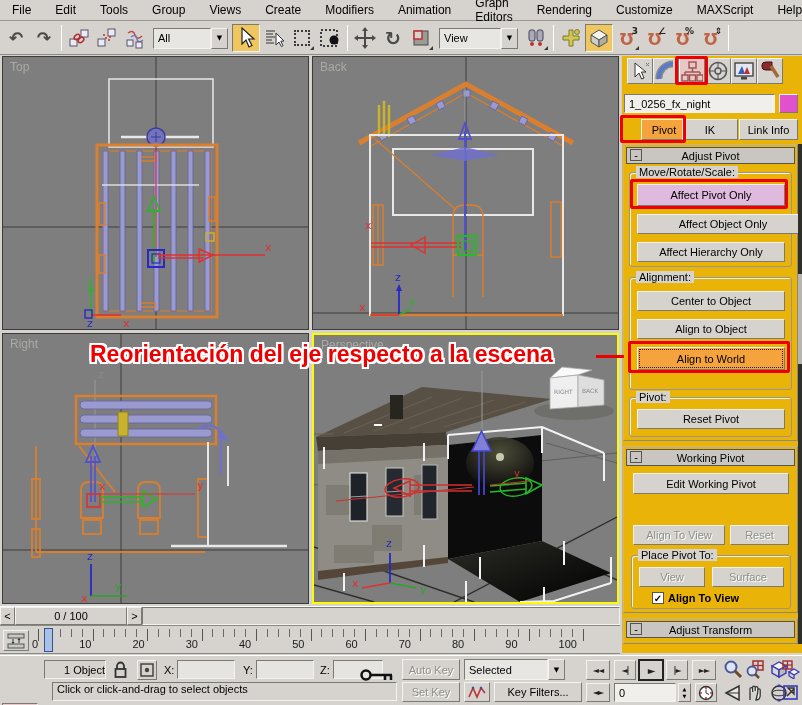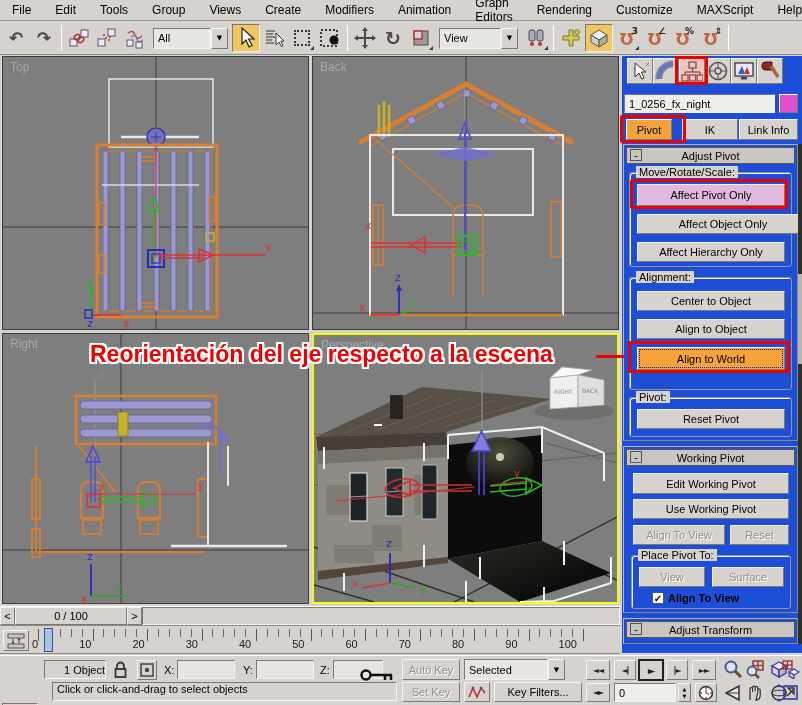--- a/index.html
+++ b/index.html
@@ -37,21 +37,21 @@
   .magnet { font-family:"DejaVu Sans",sans-serif; font-weight:bold; font-size:16px; color:#c06448;
     transform:rotate(180deg); line-height:1; }
   .mag-sub { font-family:"DejaVu Sans",sans-serif; font-size:9px; font-weight:bold; color:#222;
     position:absolute; right:2px; top:1px; }
   
   .viewport { position:absolute; background:#7e7e7e; border:1px solid #3c3c3c; overflow:hidden; }
   .viewport.active { border:2px solid #fcfc00; }
   .vp-label { position:absolute; left:7px; top:3px; color:#a9a9a5; font-size:12px; z-index:5; }
   .vp-svg { position:absolute; left:0; top:0; }
   
-  #cmdpanel { position:absolute; left:622px; top:56px; width:180px; height:597px; background:#1d4ed8; }
+  #cmdpanel { position:absolute; left:622px; top:56px; width:180px; height:597px; background:#eab308; }
   .tab { position:absolute; width:26px; height:26px; top:2px; display:flex; align-items:center; justify-content:center;
     background:#d6d3ce; border:1px solid; border-color:#f4f2ee #7a7a72 #7a7a72 #f4f2ee; }
   .subtab { position:absolute; top:63px; height:21px; display:flex; align-items:center; justify-content:center;
     background:#d6d3ce; border:1px solid; border-color:#f4f2ee #7a7a72 #7a7a72 #f4f2ee; }
   .subtab.hl { background:#f5a33c; }
   .rollout { position:absolute; left:1px; width:175px; border:1px solid; border-color:#b9b6b1 #8a8a82 #8a8a82 #b9b6b1; }
   .ro-head { height:17px; margin:2px; background:#c9c6c1; border:1px solid #55554f;
     display:flex; align-items:center; justify-content:center; position:relative; font-size:11px; }
   .ro-minus { position:absolute; left:3px; top:1px; width:12px; height:12px; border:1px solid #55554f;
     display:flex; align-items:center; justify-content:center; font-size:11px; line-height:10px; }
@@ -569,21 +569,21 @@
         <line x1="12" y1="6" x2="19" y2="17" stroke="#a5683a" stroke-width="3.5"></line>
       </svg>
     </div>
     <div class="redbox" style="left:53px;top:0px;width:33px;height:29px"></div>
 
     <div class="abs" style="left:2px;top:38px;width:151px;height:19px;background:#f0efec;border:1px solid;border-color:#7a7a72 #f4f2ee #f4f2ee #7a7a72;display:flex;align-items:center;padding-left:4px">
       <span>1_0256_fx_night</span>
     </div>
     <div class="abs" style="left:157px;top:38px;width:19px;height:19px;background:#e151cf;border:1px solid;border-color:#f4f2ee #7a7a72 #7a7a72 #f4f2ee"></div>
 
-    <div class="subtab hl" style="left:4px;width:46px">
+    <div class="subtab hl" style="left:19px;width:46px">
         <span>Pivot</span>
       </div>
     <div class="subtab" style="left:60px;width:56px">
         <span>IK</span>
       </div>
     <div class="subtab" style="left:117px;width:59px">
         <span>Link Info</span>
       </div>
     <div class="redbox" style="left:-2px;top:59px;width:66px;height:28px"></div>
 
@@ -628,23 +628,20 @@
     <div class="redbox" style="left:8px;top:123px;width:158px;height:30px"></div>
     <div class="redbox" style="left:6px;top:285px;width:162px;height:32px"></div>
 
     <div class="rollout" style="top:390px;height:167px">
       <div class="ro-head">
         <span class="ro-minus">-</span>
         <span>Working Pivot</span>
       </div>
       <div class="pbtn" style="left:9px;top:26px;width:156px;height:21px">
           <span>Edit Working Pivot</span>
-        </div>
-      <div class="pbtn" style="left:9px;top:52px;width:156px">
-          <span>Use Working Pivot</span>
         </div>
       <div class="pbtn disabled" style="left:9px;top:78px;width:92px">
           <span>Align To View</span>
         </div>
       <div class="pbtn disabled" style="left:106px;top:78px;width:59px">
           <span>Reset</span>
         </div>
       <div class="group" style="left:7px;top:108px;width:160px;height:54px">
         <span class="legend">Place Pivot To:</span>
       </div>

